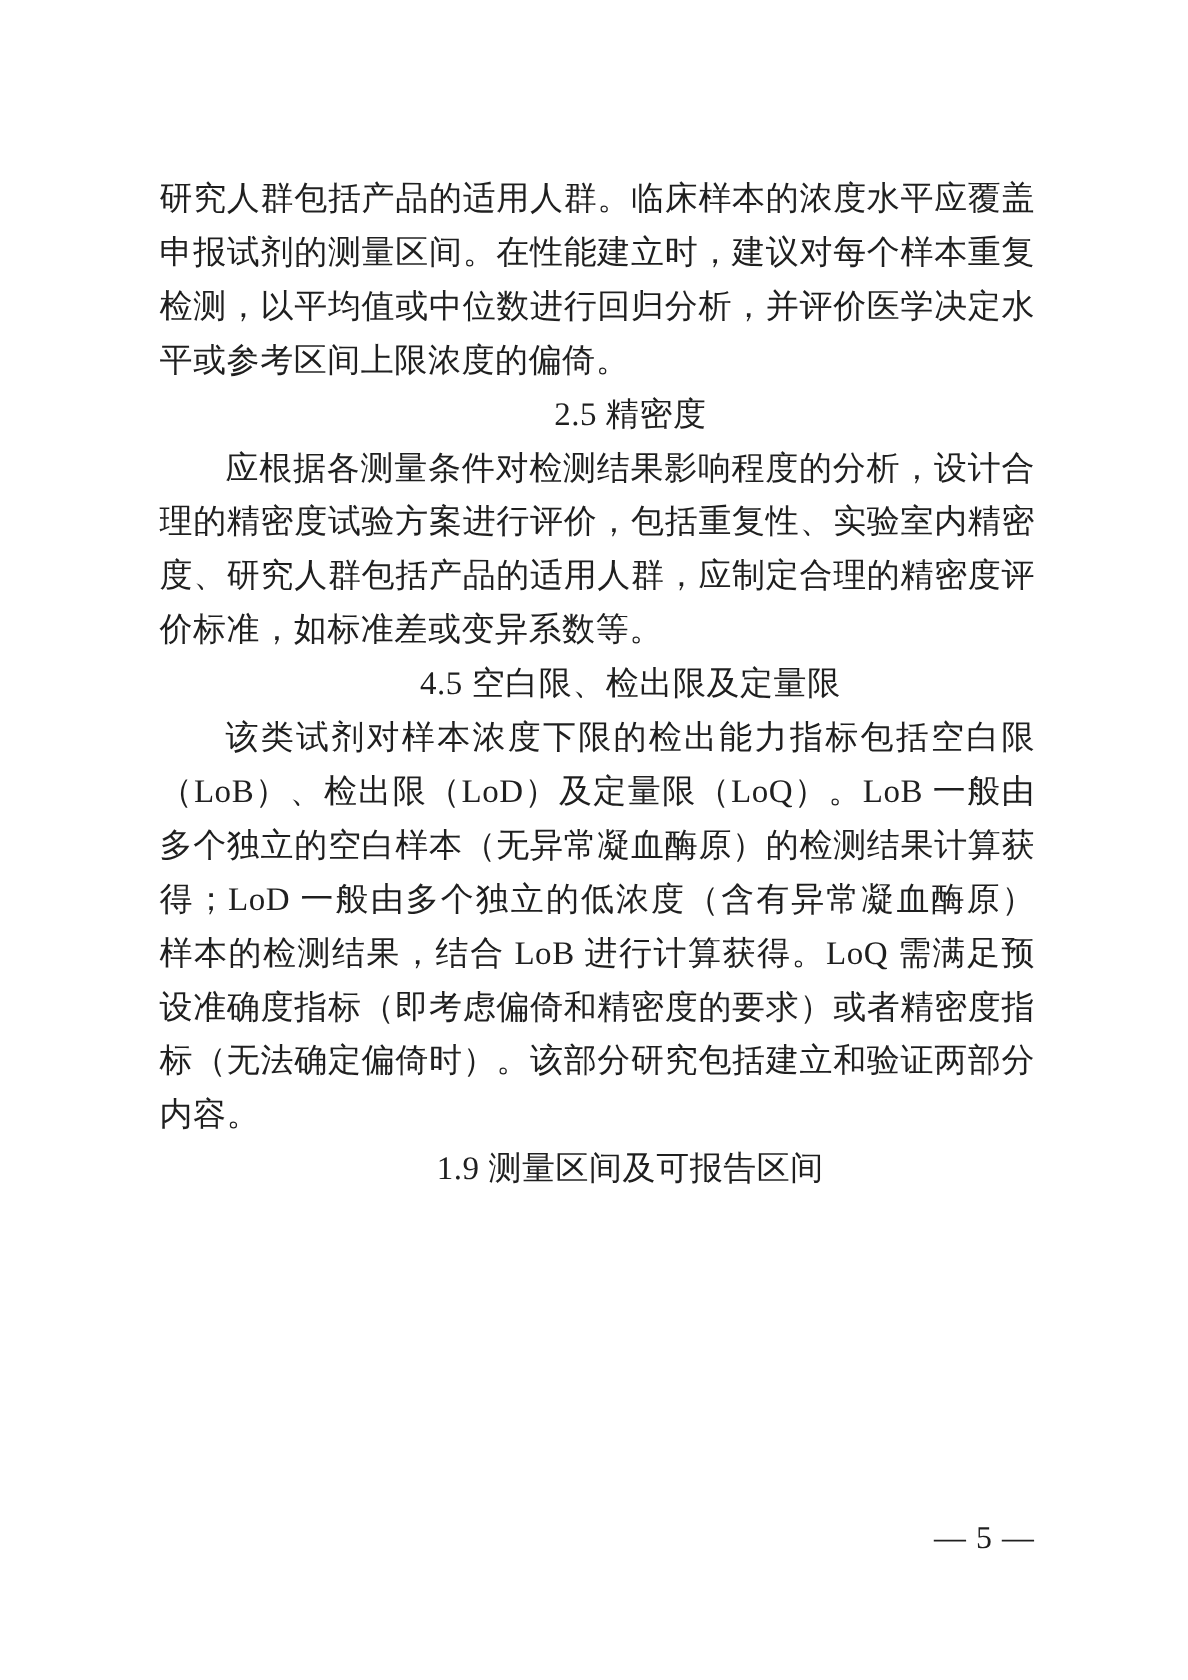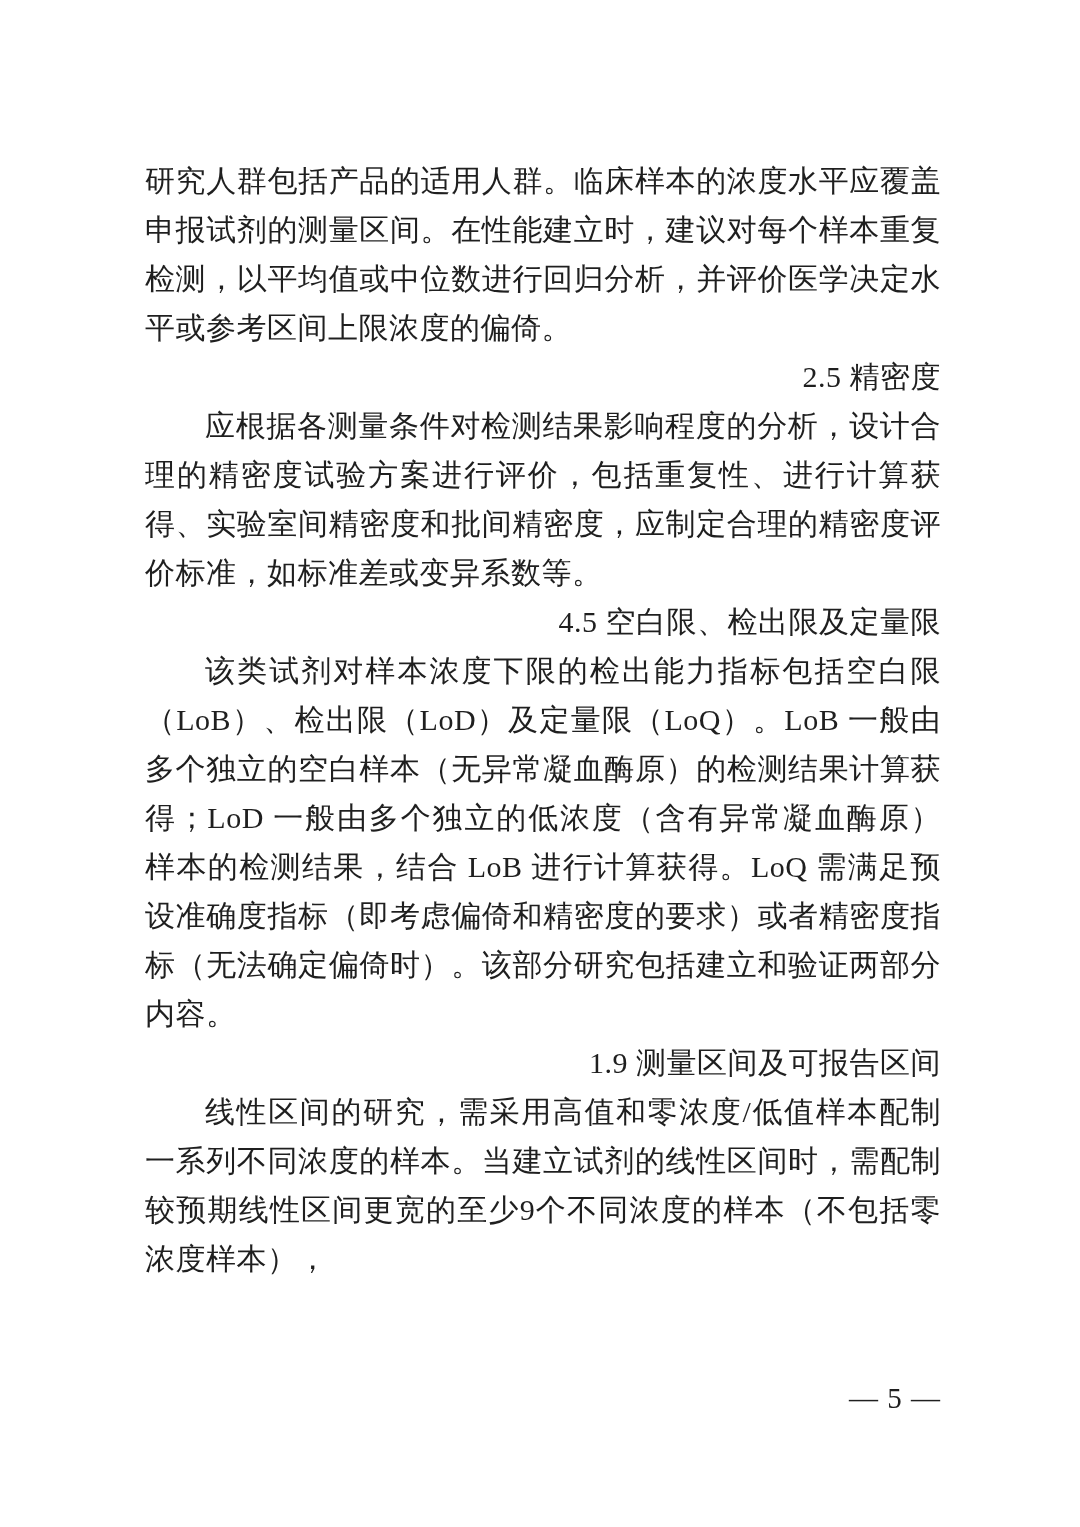--- a/index.html
+++ b/index.html
@@ -28,41 +28,40 @@
     line-height: 49px;
     text-align: justify;
     text-justify: inter-character;
     letter-spacing: 0.5px;
     word-break: break-all;
   }
   .text-block p.indent {
     text-indent: 2em;
   }
   .text-block p.heading {
-    text-align: right;
+    text-align: center;
   }
   .page-number {
     position: absolute;
     left: 145px;
     top: 1378px;
     width: 796px;
     text-align: right;
     font-size: 29px;
     line-height: 40px;
     letter-spacing: 1px;
     color: #1f1f1f;
   }
 </style>
 </head>
 <body>
 
 <div class="page">
   <div class="text-block">
     <p class="body">研究人群包括产品的适用人群。临床样本的浓度水平应覆盖申报试剂的测量区间。在性能建立时，建议对每个样本重复检测，以平均值或中位数进行回归分析，并评价医学决定水平或参考区间上限浓度的偏倚。</p>
     <p class="heading indent">2.5 精密度</p>
-    <p class="body indent">应根据各测量条件对检测结果影响程度的分析，设计合理的精密度试验方案进行评价，包括重复性、进行计算获得、实验室间精密度和批间精密度，应制定合理的精密度评价标准，如标准差或变异系数等。</p>
+    <p class="body indent">应根据各测量条件对检测结果影响程度的分析，设计合理的精密度试验方案进行评价，包括重复性、实验室内精密度、研究人群包括产品的适用人群，应制定合理的精密度评价标准，如标准差或变异系数等。</p>
     <p class="heading indent">4.5 空白限、检出限及定量限</p>
     <p class="body indent">该类试剂对样本浓度下限的检出能力指标包括空白限（LoB）、检出限（LoD）及定量限（LoQ）。LoB 一般由多个独立的空白样本（无异常凝血酶原）的检测结果计算获得；LoD 一般由多个独立的低浓度（含有异常凝血酶原）样本的检测结果，结合 LoB 进行计算获得。LoQ 需满足预设准确度指标（即考虑偏倚和精密度的要求）或者精密度指标（无法确定偏倚时）。该部分研究包括建立和验证两部分内容。</p>
     <p class="heading indent">1.9 测量区间及可报告区间</p>
-    <p class="body indent">线性区间的研究，需采用高值和零浓度/低值样本配制一系列不同浓度的样本。当建立试剂的线性区间时，需配制较预期线性区间更宽的至少9个不同浓度的样本（不包括零浓度样本），</p>
   </div>
   <div class="page-number">— 5 —</div>
 </div>
 
 </body></html>

